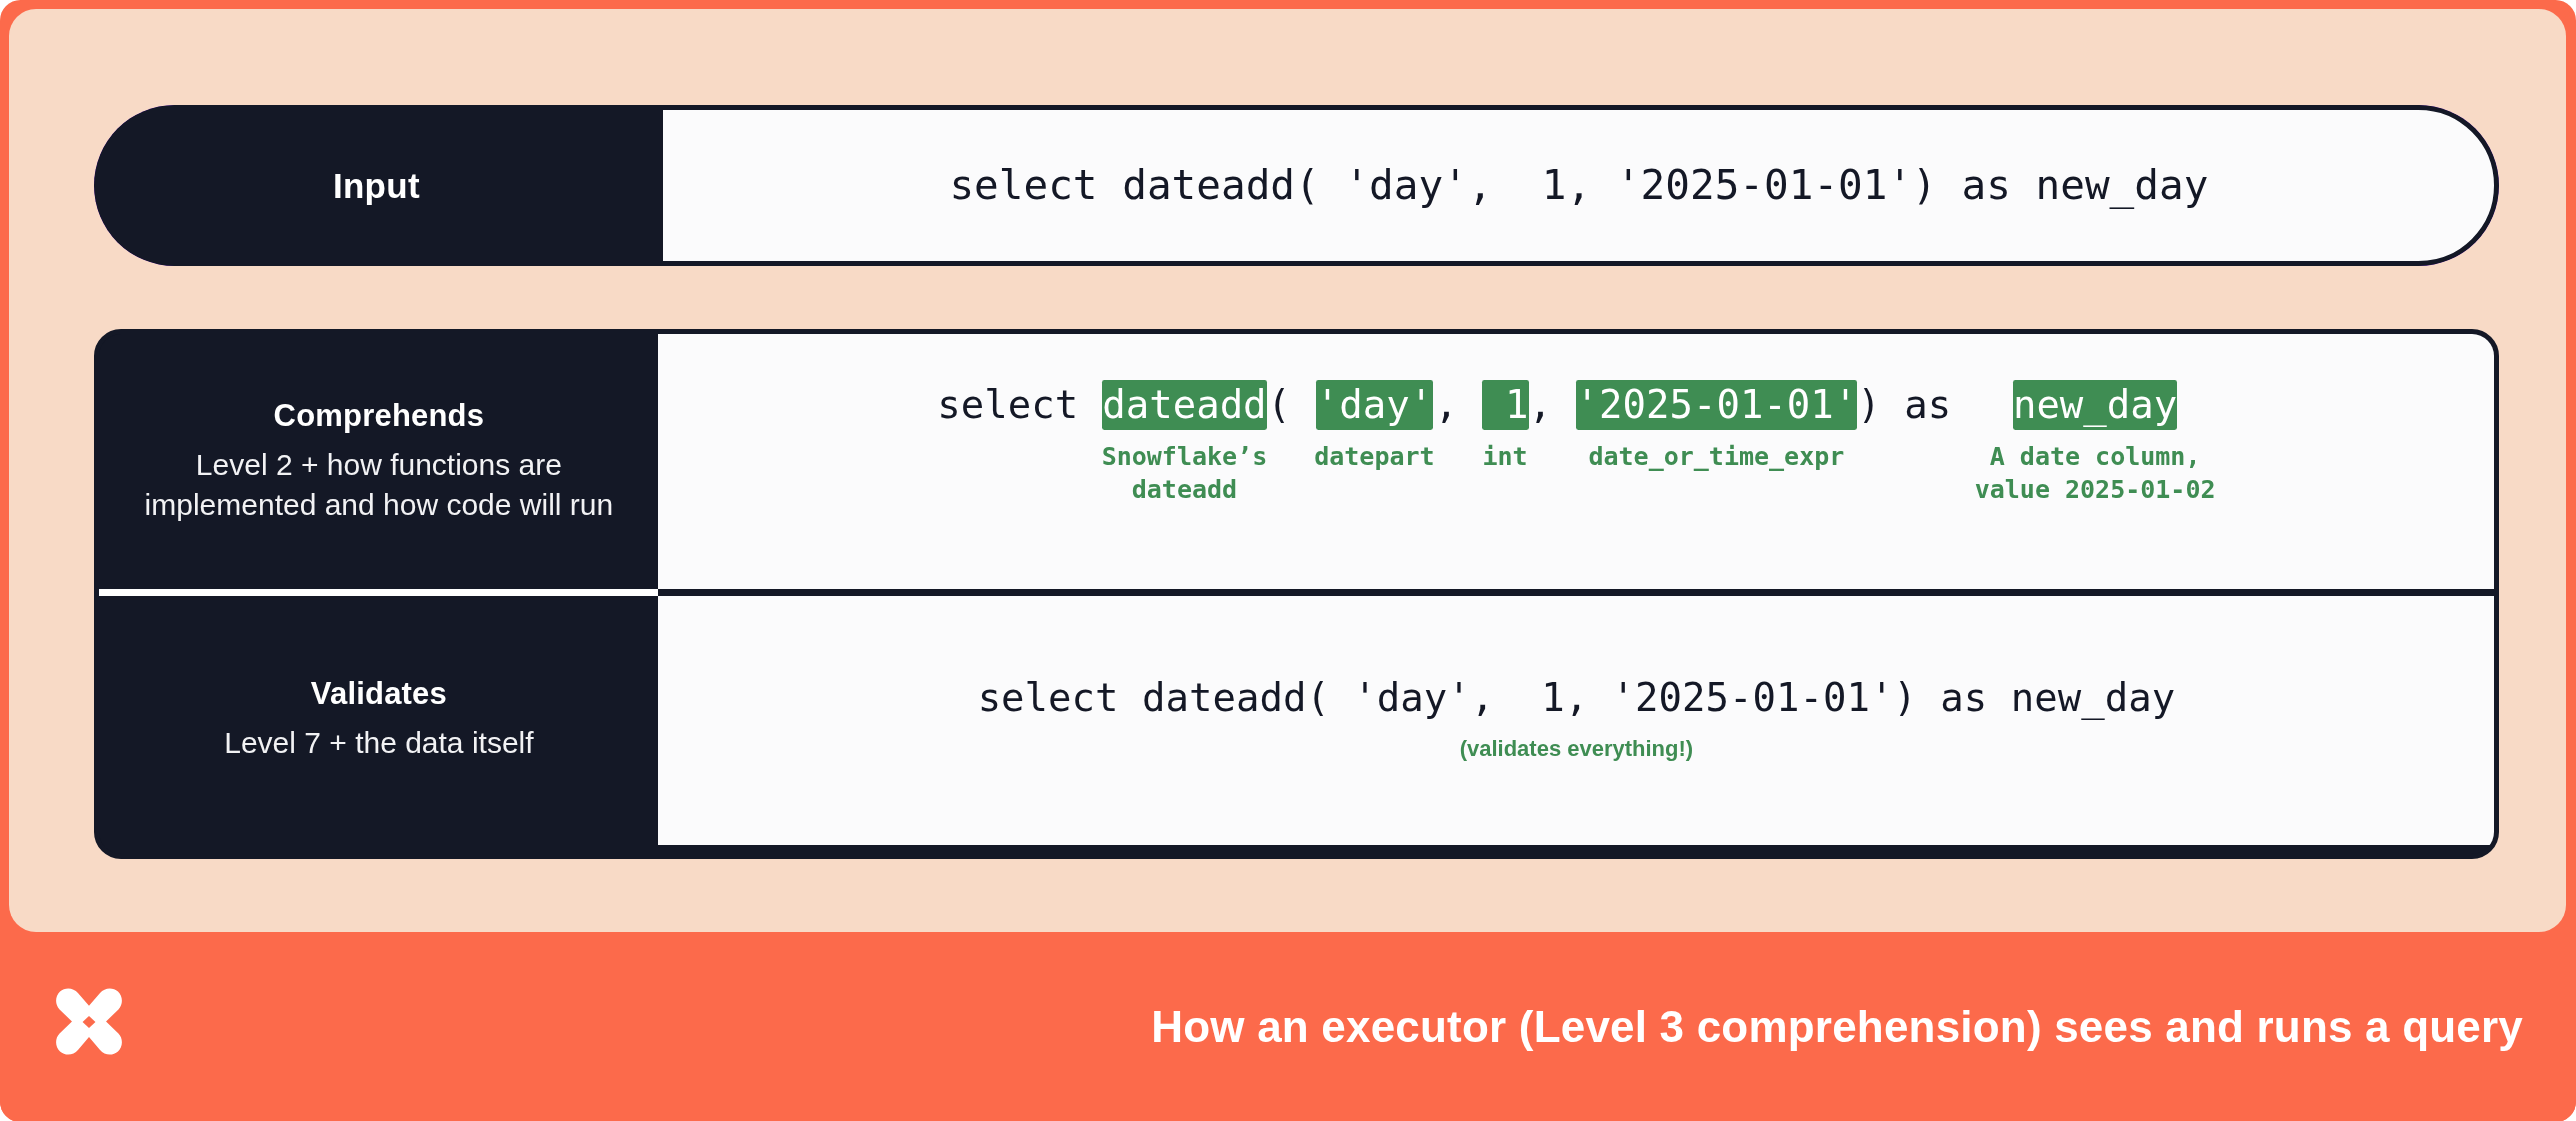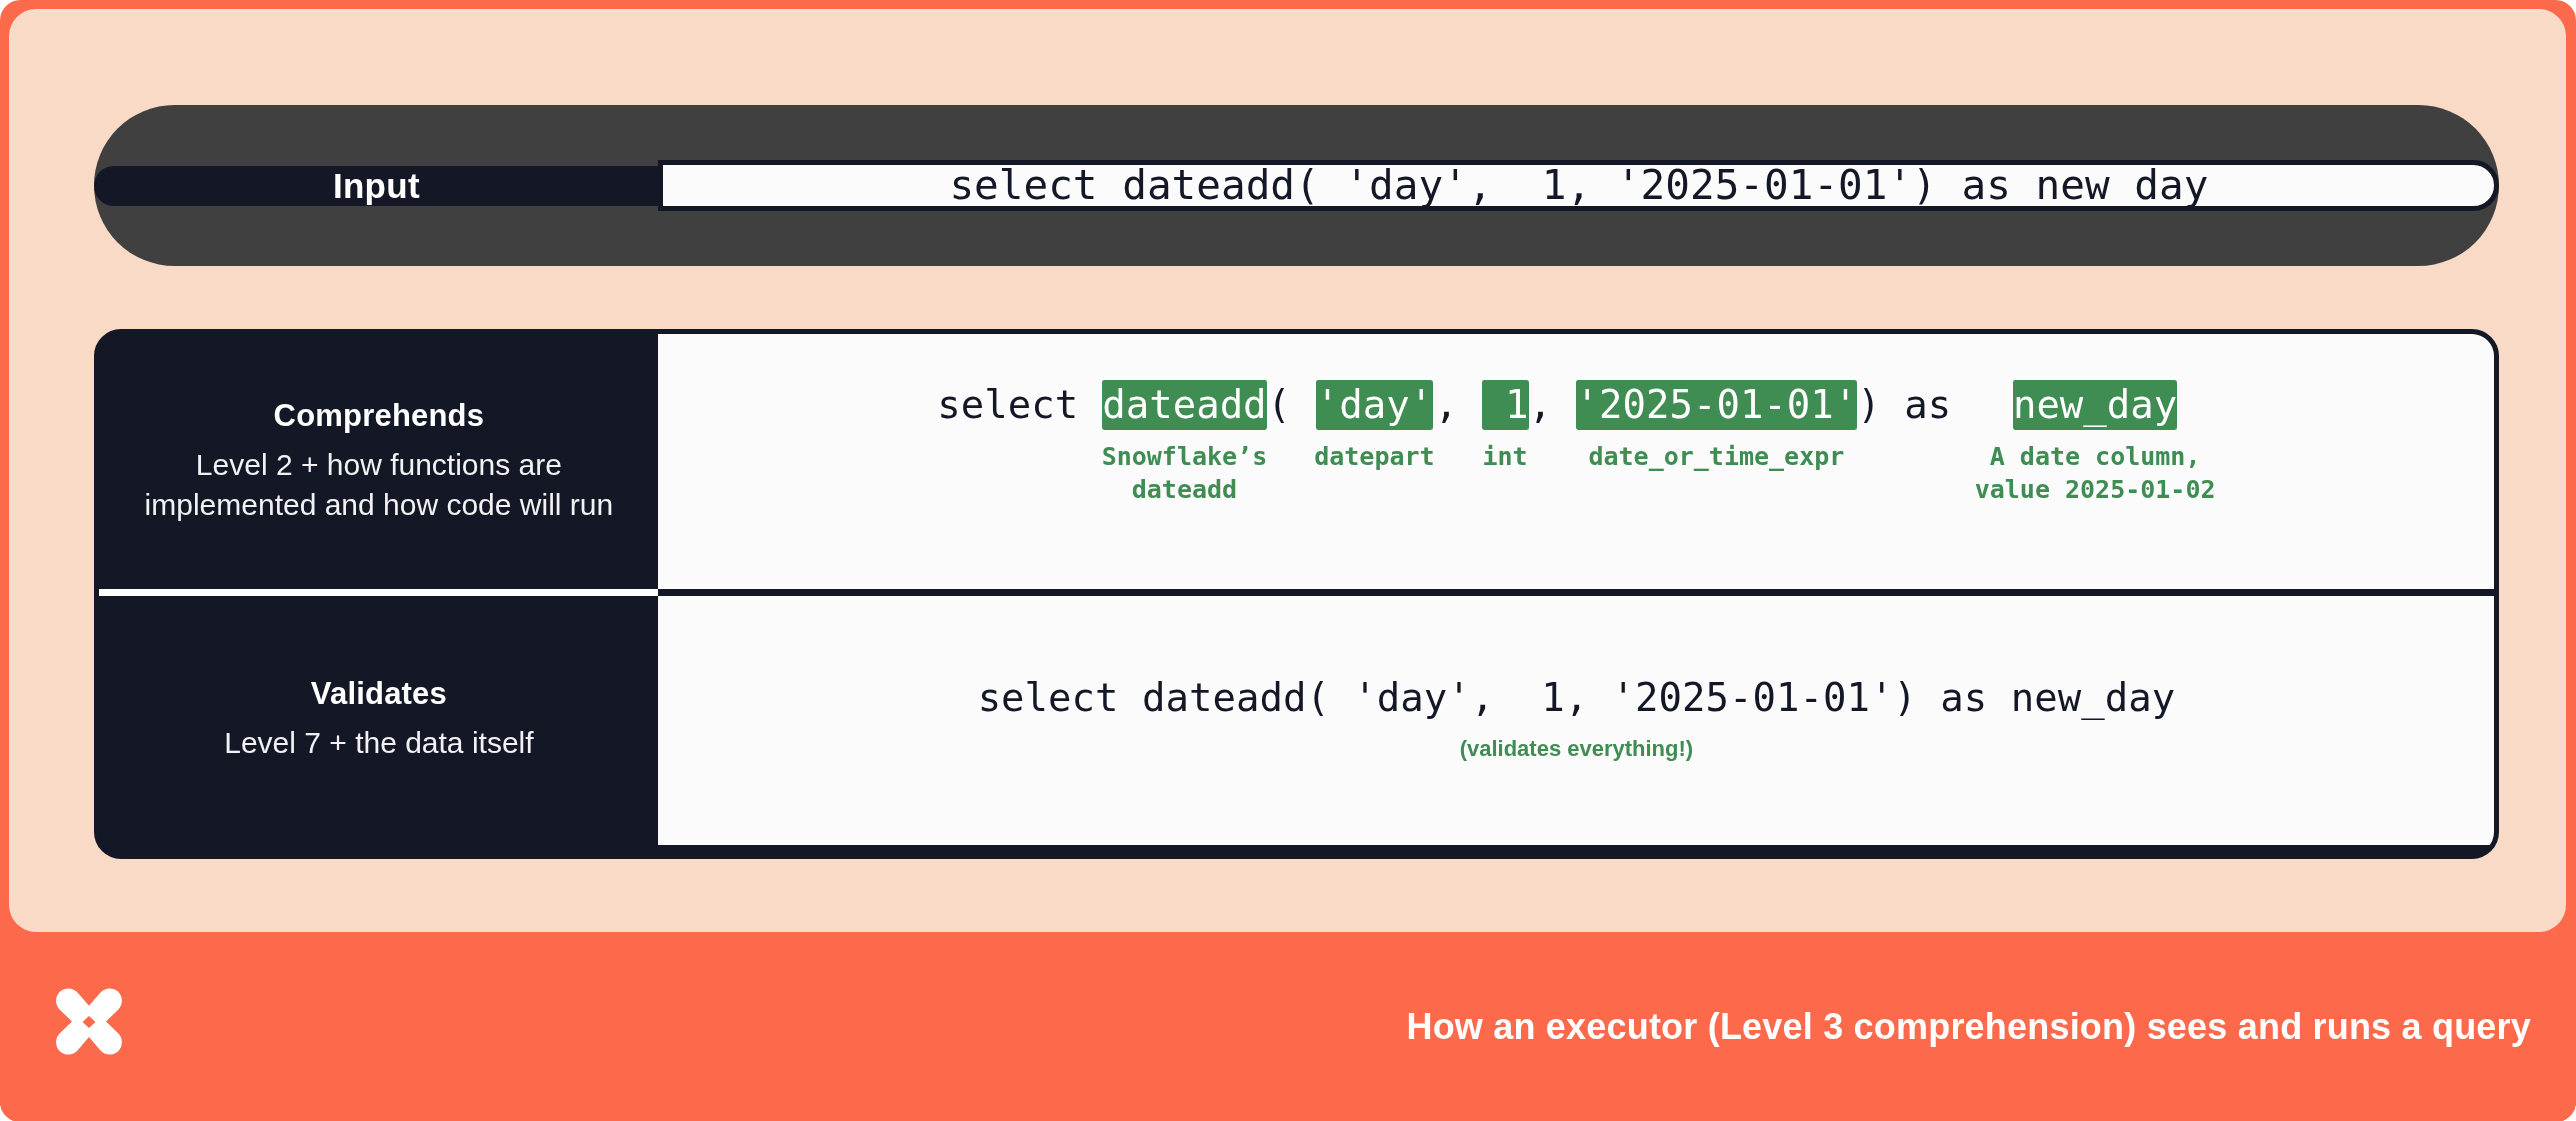--- a/index.html
+++ b/index.html
@@ -64,22 +64,21 @@
   }
 
   
   .input-row {
     left: 85px;
     top: 96px;
     width: 2405px;
     height: 161px;
     border-radius: 81px;
     overflow: hidden;
-    background: #404040;
-    align-items: center;
+    background: #4c1d95;
   }
   .input-row .label-pane {
     width: 564px;
     border-radius: 81px 0 0 81px;
   }
   .input-row .code-pane {
     border: 5.5px solid #141826;
     border-radius: 0 81px 81px 0;
     margin-left: 0;
   }
@@ -210,25 +209,25 @@
   }
   .logo-wrap {
     position: absolute;
     left: 43px;
     top: 49px;
     width: 92px;
     height: 92px;
   }
   .footer-caption {
     position: absolute;
-    right: 45px;
+    right: 53px;
     top: 50%;
     transform: translateY(-50%);
     color: #ffffff;
-    font-size: 36px;
+    font-size: 44px;
     font-weight: bold;
     letter-spacing: 0.2px;
     white-space: nowrap;
   }
 </style>
 </head>
 <body>
 
 <div class="frame">
 

